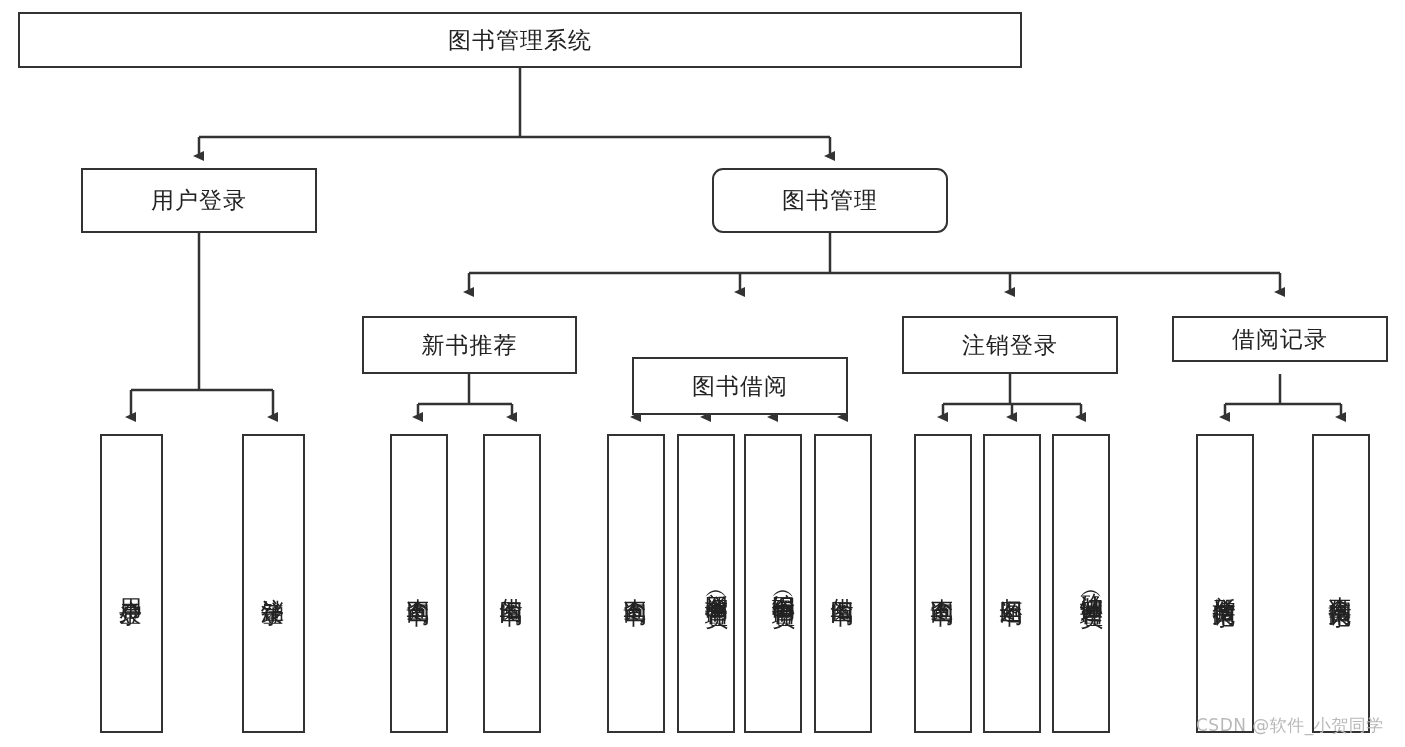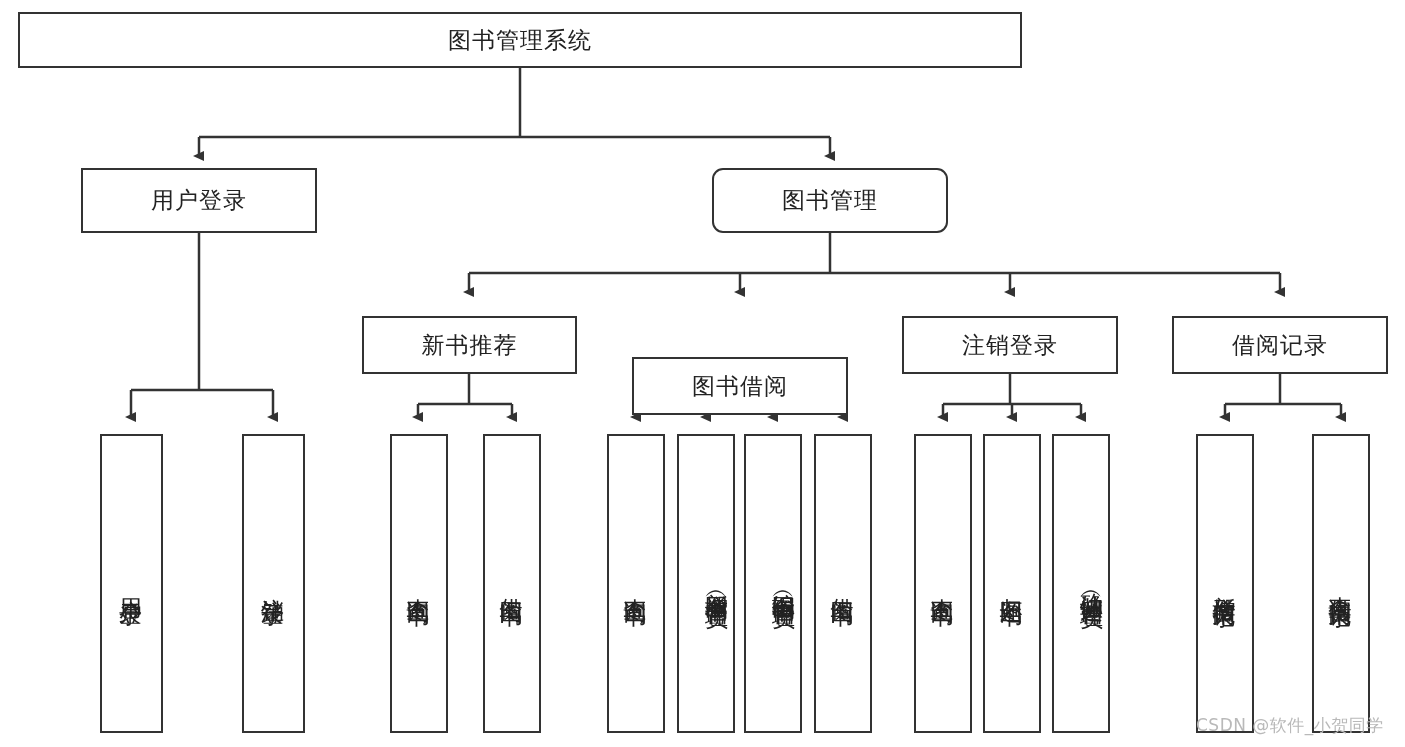--- a/index.html
+++ b/index.html
@@ -126,21 +126,21 @@
 
   <div class="node horiz" style="left:362px; top:316px; width:215px; height:58px;">
     <span>新书推荐</span>
   </div>
   <div class="node horiz" style="left:632px; top:316px; width:216px; height:58px;margin-top:41px;">
     <span>图书借阅</span>
   </div>
   <div class="node horiz" style="left:902px; top:316px; width:216px; height:58px;">
     <span>注销登录</span>
   </div>
-  <div class="node horiz" style="left:1172px; top:316px; width:216px; height:58px;">
+  <div class="node horiz" style="left:1172px; top:316px; width:216px; height:46px;">
     <span>借阅记录</span>
   </div>
 
   <div class="node vert" style="left:100px; top:434px; width:63px; height:299px;">
     <span>用户登录</span>
   </div>
   <div class="node vert" style="left:242px; top:434px; width:63px; height:299px;">
     <span>注销登录</span>
   </div>
 

